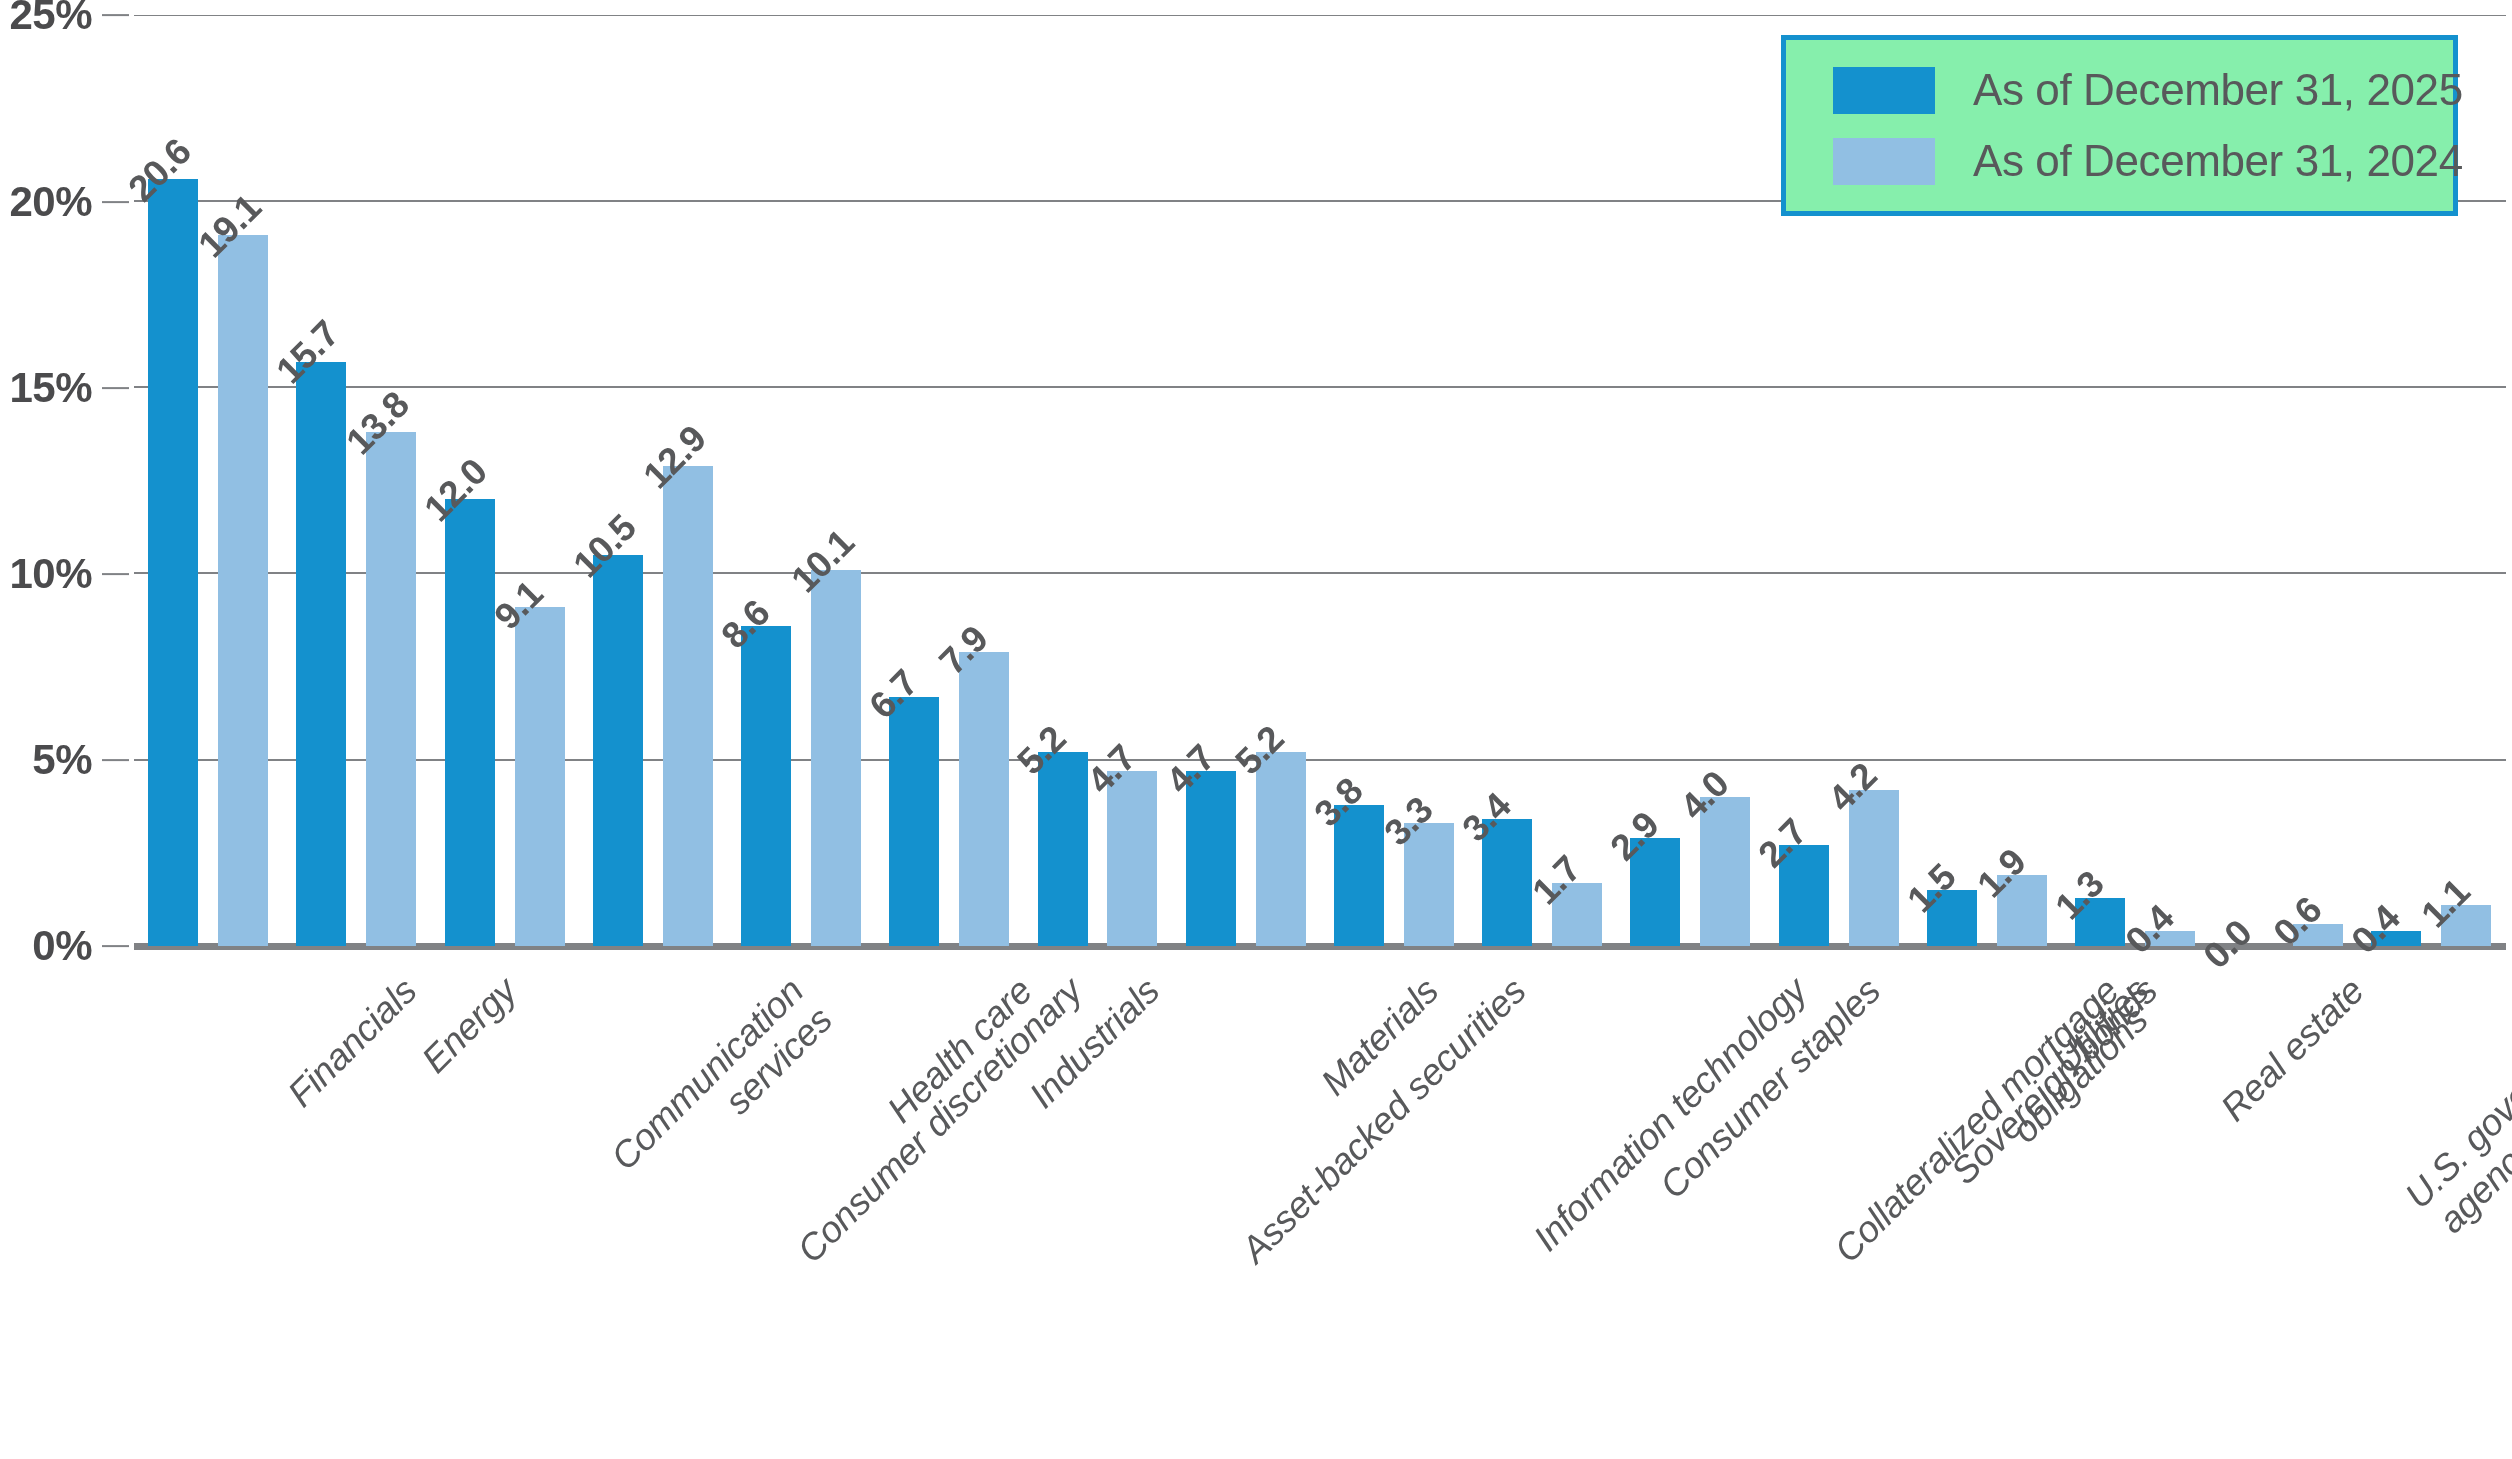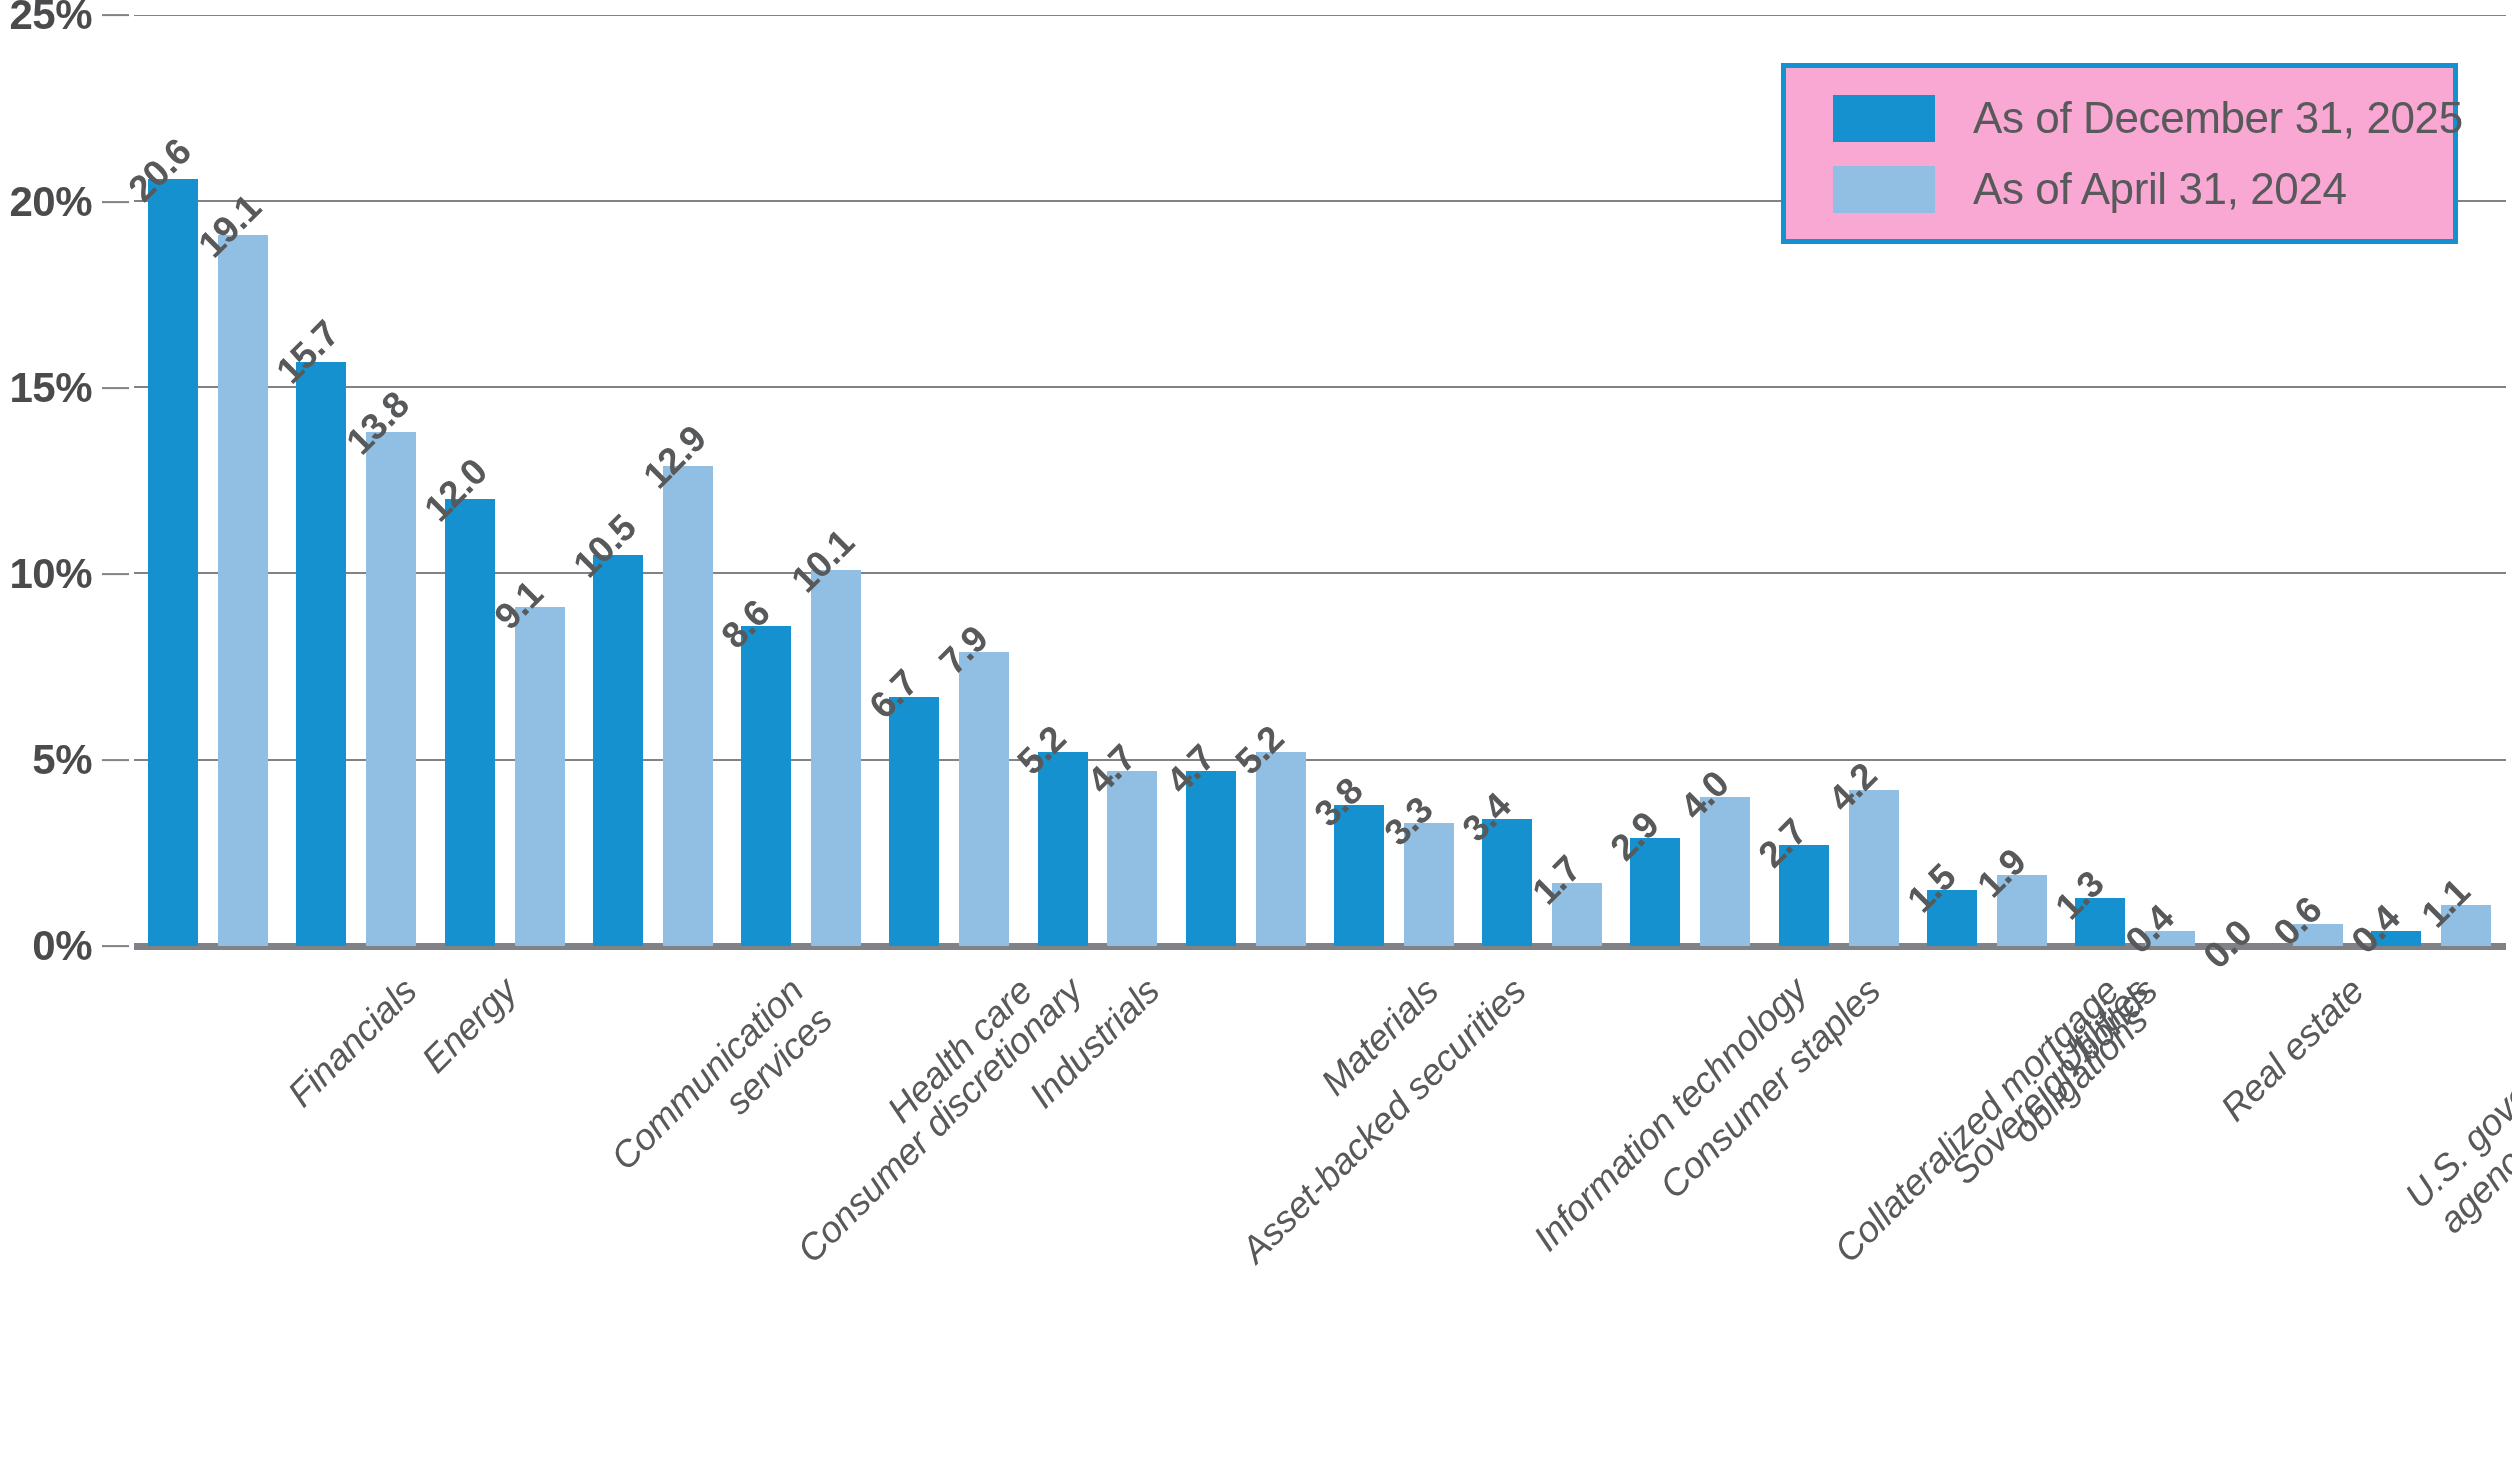--- a/index.html
+++ b/index.html
@@ -93,24 +93,23 @@
     letter-spacing: -0.3px;
   }
 
   
   .legend {
     position: absolute;
     left: 1781px;
     top: 35px;
     width: 677px;
     border: 5.4px solid #1491ce;
-    background: #f9a8d4;
+    background: #86efac;
     padding: 14.5px 0 14.5px 0;
     box-sizing: border-box;
-    margin-top: 28px;
   }
   .legend-row {
     display: flex;
     align-items: center;
     height: 71px;
     padding-left: 47px;
   }
   .legend-swatch {
     width: 102px;
     height: 47px;
@@ -236,18 +235,18 @@
       <div class="xlabel" style="left: 2307px; top: 970px;">U.S. government &amp;<br>agency obligations</div>
     </div>
 
   <div class="legend">
     <div class="legend-row">
       <span class="legend-swatch s0"></span>
       <span class="legend-text">As of December 31, 2025</span>
     </div>
     <div class="legend-row">
       <span class="legend-swatch s1"></span>
-      <span class="legend-text">As of April 31, 2024</span>
+      <span class="legend-text">As of December 31, 2024</span>
     </div>
   </div>
 
 </div>
 
 
 </body></html>

